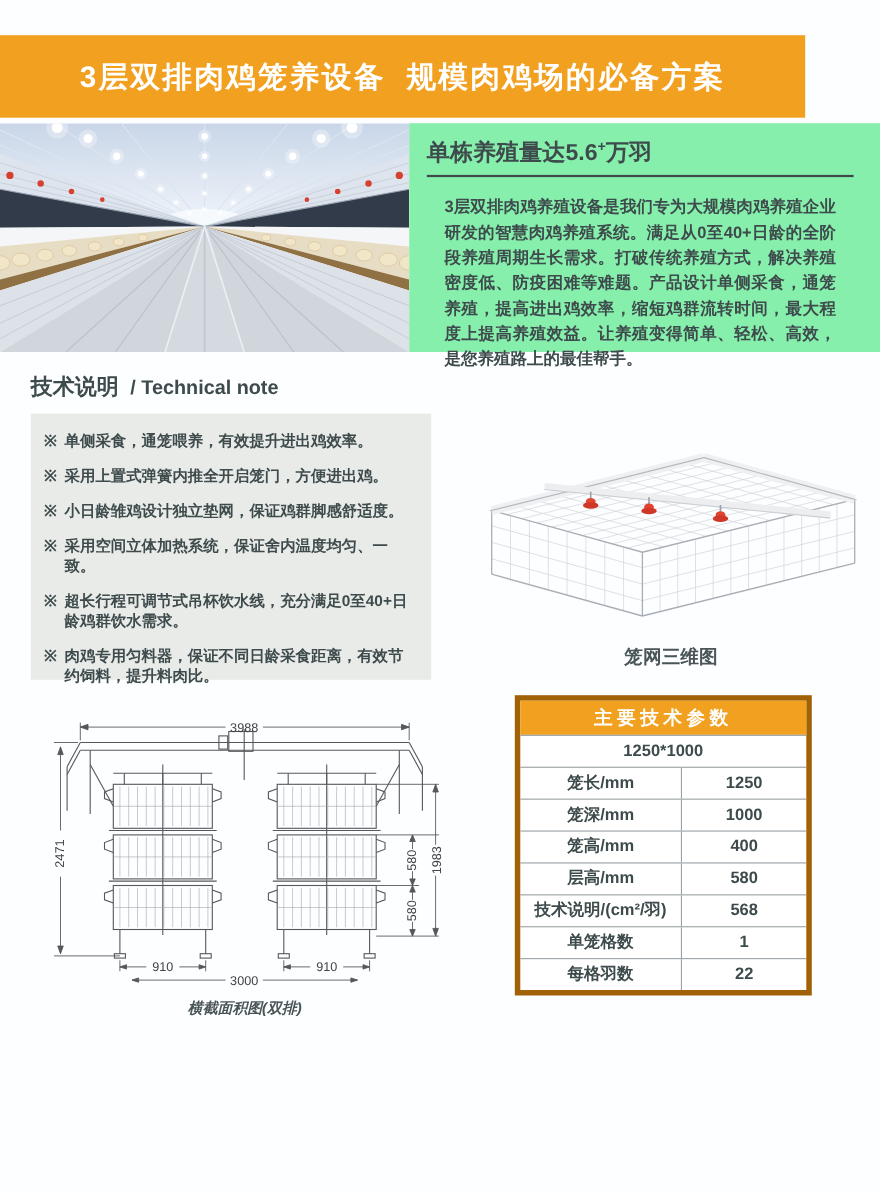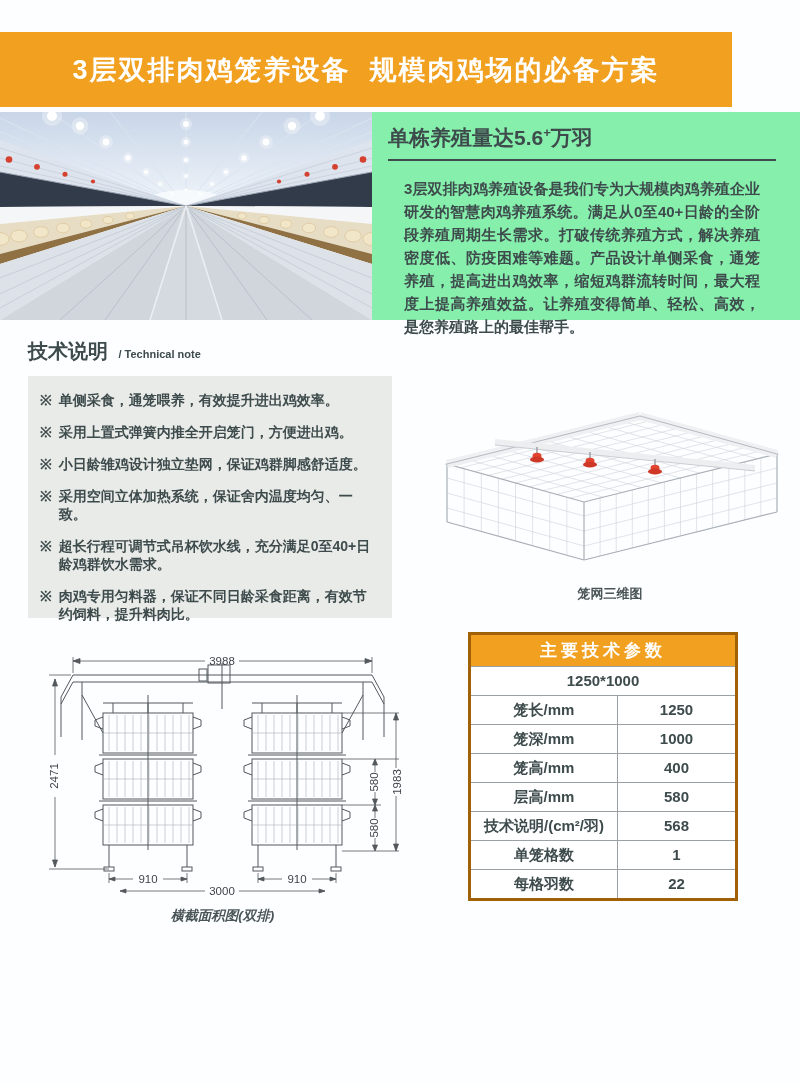--- a/index.html
+++ b/index.html
@@ -23,35 +23,35 @@
   }
   .intro-heading {
     font-size:21px; font-weight:bold; margin:0 0 8px 0; padding-bottom:7px;
     border-bottom:2px solid #3e4b4c;
   }
   .intro-heading sup { font-size:13px; }
   .intro-para { font-size:15px; font-weight:600; line-height:23px; margin:16px; text-align:justify; }
 
   .technote-head { position:absolute; top:338px; left:28px; }
   .technote-head .zh { font-size:20px; font-weight:bold; }
-  .technote-head .en { font-size:11px; font-weight:bold; margin-left:6px; }
+  .technote-head .en { font-size:18px; font-weight:bold; margin-left:6px; }
 
   .technote-box {
     position:absolute; top:376px; left:28px; width:364px; height:242px;
     background:#e9ebe8; box-sizing:border-box; padding:15px 12px 0 12px;
   }
   .bullet { display:flex; font-size:14px; font-weight:600; line-height:18px; margin-bottom:14px; }
   .bullet .marker { margin-right:7px; flex:0 0 auto; }
 
   .cage3d { position:absolute; top:398px; left:425px; width:370px; text-align:center; }
-  .figure-caption { font-size:13px; font-weight:600; color:#4a5557; margin-top:5px; }
+  .figure-caption { font-size:17px; font-weight:600; color:#4a5557; margin-top:5px; }
 
   .spec {
     position:absolute; top:632px; left:468px; width:270px;
-    border:3px solid #a16207; box-sizing:border-box; background:#fff;
+    border:5px solid #a16207; box-sizing:border-box; background:#fff;
   }
   .spec-header {
     background:#f1a01f; color:#fff; font-size:17px; font-weight:bold;
     text-align:center; height:31px; line-height:31px; letter-spacing:4px;
   }
   .spec-row { display:flex; border-top:1px solid #9aa0a3; height:28px; line-height:28px; font-size:15px; font-weight:600; }
   .spec-label { width:146px; text-align:center; border-right:1px solid #9aa0a3; }
   .spec-value { flex:1; text-align:center; }
 
   .drawing { position:absolute; top:645px; left:25px; width:395px; text-align:center; }

